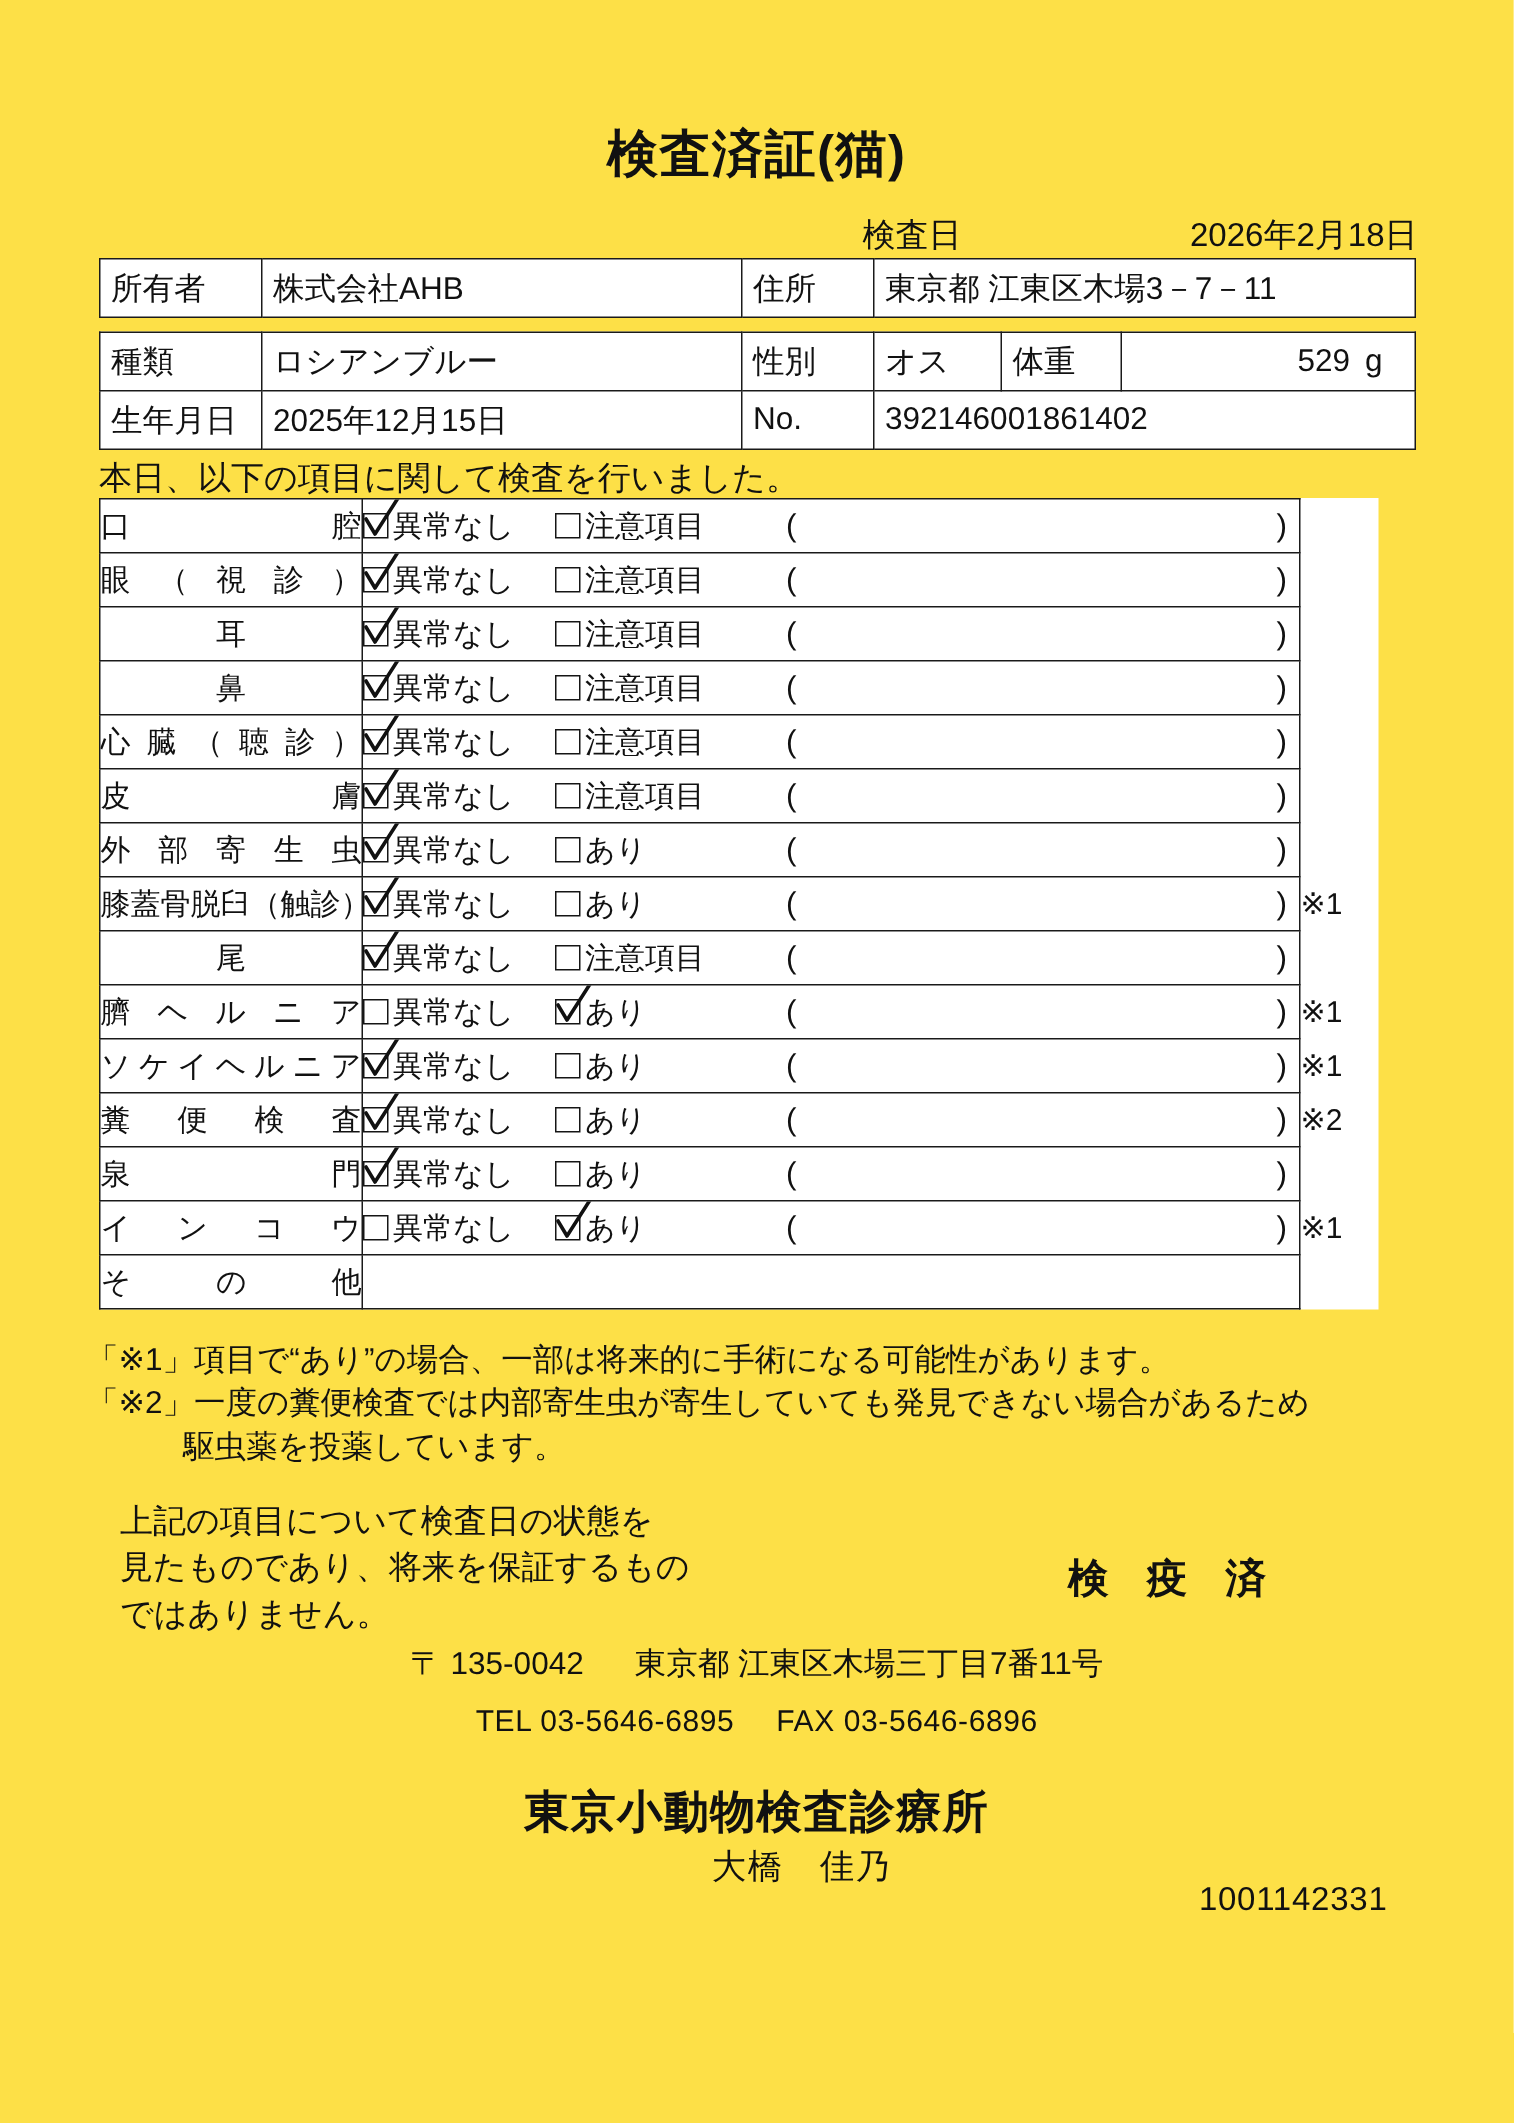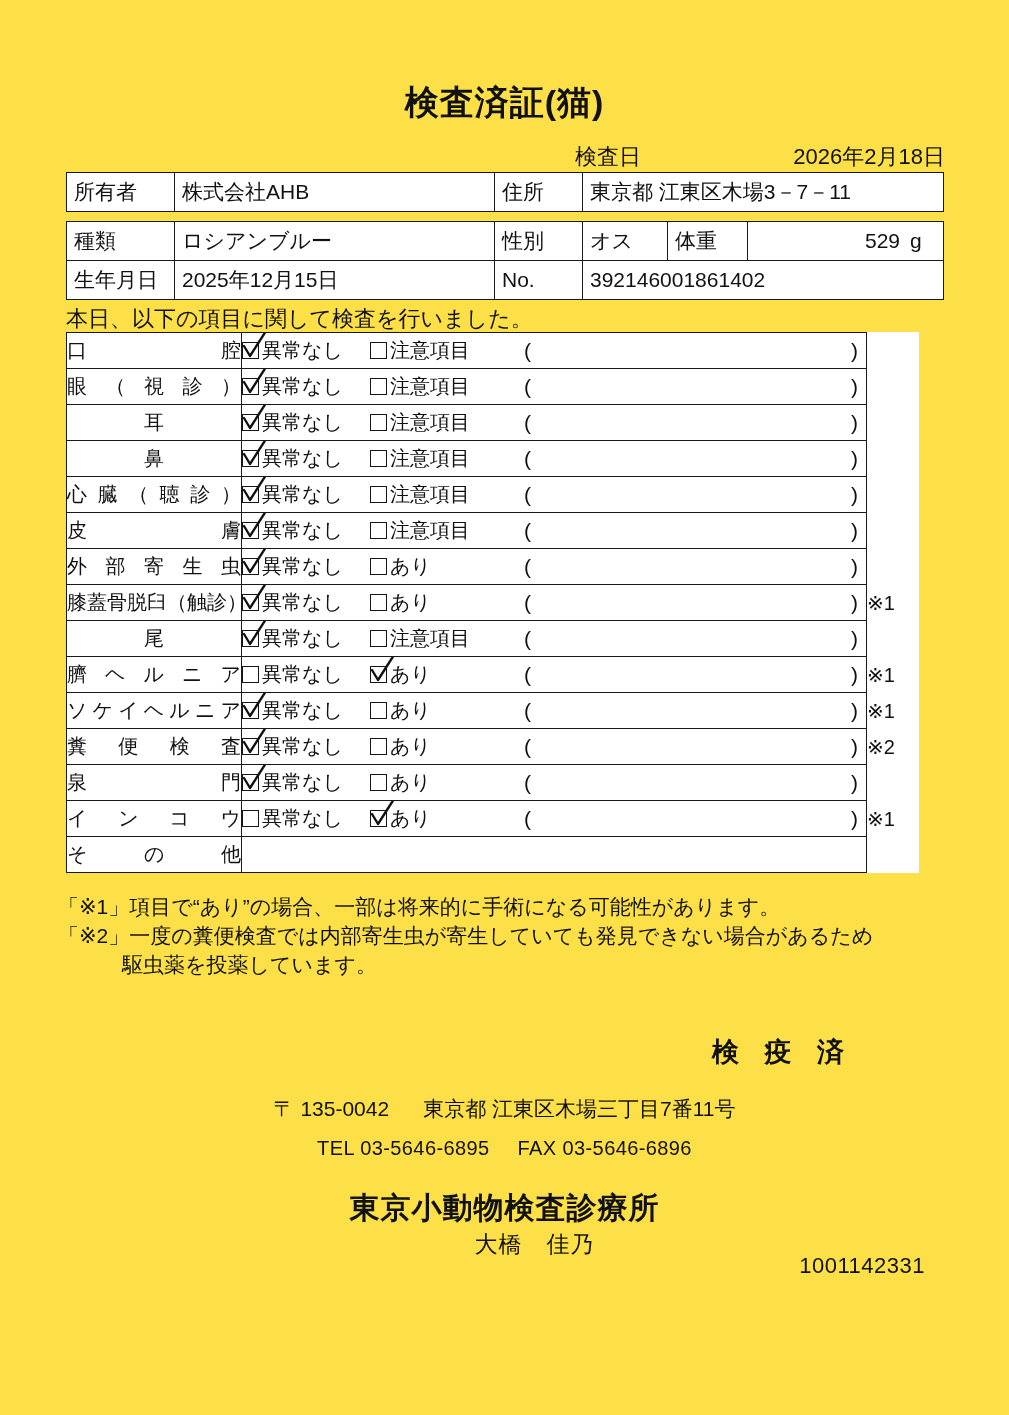--- a/index.html
+++ b/index.html
@@ -630,20 +630,25 @@
         </tr>
       </tbody>
   </table>
 
   <div class="footnotes">
     <div>「※1」項目で“あり”の場合、一部は将来的に手術になる可能性があります。</div>
     <div>「※2」一度の糞便検査では内部寄生虫が寄生していても発見できない場合があるため</div>
     <div class="fn-indent">駆虫薬を投薬しています。</div>
   </div>
 
+  <div class="disclaimer">
+    <div>上記の項目について検査日の状態を</div>
+    <div>見たものであり、将来を保証するもの</div>
+    <div>ではありません。</div>
+  </div>
 
   <div class="stamp">検 疫 済</div>
 
   <div class="addr-line">
     <span class="addr-zip"><span>〒</span>&nbsp;<span>135-0042</span></span><span>東京都 江東区木場三丁目7番11号</span>
   </div>
   <div class="tel-line">
     <span>TEL 03-5646-6895</span><span class="tel-fax">FAX 03-5646-6896</span>
   </div>
   <div class="clinic-name">東京小動物検査診療所</div>

